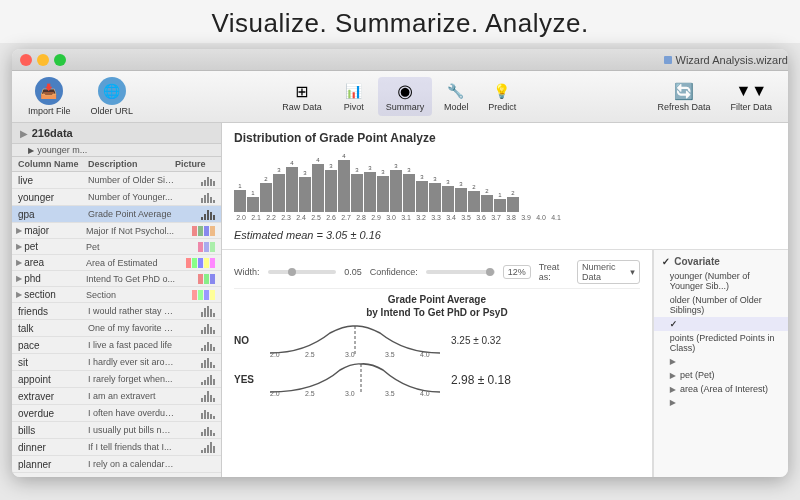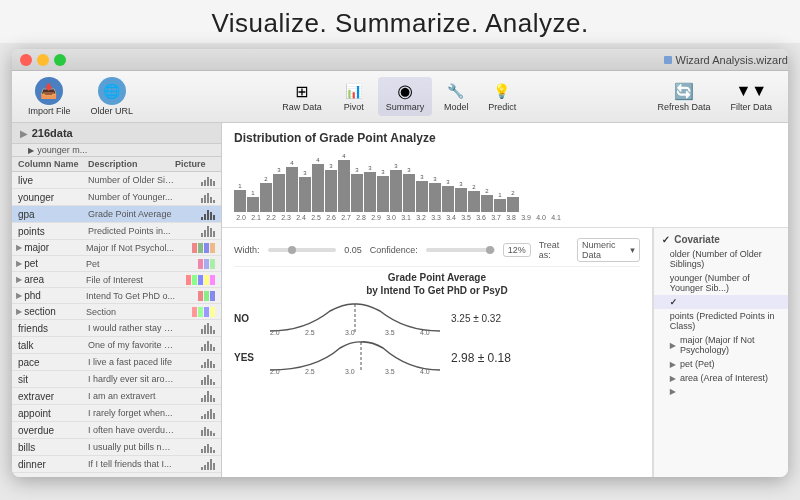--- a/index.html
+++ b/index.html
@@ -433,33 +433,20 @@
             <div class="mini-bar-chart">
               <div class="mini-bar" style="height:3px;background:#555;"></div>
               <div class="mini-bar" style="height:6px;background:#555;"></div>
               <div class="mini-bar" style="height:10px;background:#555;"></div>
               <div class="mini-bar" style="height:8px;background:#555;"></div>
               <div class="mini-bar" style="height:5px;background:#555;"></div>
             </div>
           </div>
         </div>
 
-        <div class="data-row">
-          <span class="col-name">points</span>
-          <span class="col-desc">Predicted Points in...</span>
-          <div class="col-pic">
-            <div class="mini-bar-chart">
-              <div class="mini-bar" style="height:4px;"></div>
-              <div class="mini-bar" style="height:7px;"></div>
-              <div class="mini-bar" style="height:11px;"></div>
-              <div class="mini-bar" style="height:9px;"></div>
-              <div class="mini-bar" style="height:6px;"></div>
-            </div>
-          </div>
-        </div>
 
         <div class="data-row has-arrow">
           <span class="col-name"><span class="row-arrow">▶</span>major</span>
           <span class="col-desc">Major If Not Psychol...</span>
           <div class="col-pic">
             <div class="mini-color-blocks">
               <div class="color-block" style="background:#e88;"></div>
               <div class="color-block" style="background:#8b8;"></div>
               <div class="color-block" style="background:#88e;"></div>
               <div class="color-block" style="background:#eb8;"></div>
@@ -474,21 +461,21 @@
             <div class="mini-color-blocks">
               <div class="color-block" style="background:#e8a;"></div>
               <div class="color-block" style="background:#aae;"></div>
               <div class="color-block" style="background:#aea;"></div>
             </div>
           </div>
         </div>
 
         <div class="data-row has-arrow">
           <span class="col-name"><span class="row-arrow">▶</span>area</span>
-          <span class="col-desc">File of Interest</span>
+          <span class="col-desc">Area of Estimated</span>
           <div class="col-pic">
             <div class="mini-color-blocks">
               <div class="color-block" style="background:#f88;"></div>
               <div class="color-block" style="background:#8f8;"></div>
               <div class="color-block" style="background:#88f;"></div>
               <div class="color-block" style="background:#ff8;"></div>
               <div class="color-block" style="background:#f8f;"></div>
             </div>
           </div>
         </div>
@@ -568,43 +555,43 @@
               <div class="mini-bar" style="height:5px;"></div>
               <div class="mini-bar" style="height:8px;"></div>
               <div class="mini-bar" style="height:10px;"></div>
               <div class="mini-bar" style="height:6px;"></div>
               <div class="mini-bar" style="height:3px;"></div>
             </div>
           </div>
         </div>
 
         <div class="data-row">
+          <span class="col-name">appoint</span>
+          <span class="col-desc">I rarely forget when...</span>
+          <div class="col-pic">
+            <div class="mini-bar-chart">
+              <div class="mini-bar" style="height:3px;"></div>
+              <div class="mini-bar" style="height:5px;"></div>
+              <div class="mini-bar" style="height:8px;"></div>
+              <div class="mini-bar" style="height:10px;"></div>
+              <div class="mini-bar" style="height:6px;"></div>
+            </div>
+          </div>
+        </div>
+
+        <div class="data-row">
           <span class="col-name">extraver</span>
           <span class="col-desc">I am an extravert</span>
           <div class="col-pic">
             <div class="mini-bar-chart">
               <div class="mini-bar" style="height:4px;"></div>
               <div class="mini-bar" style="height:7px;"></div>
               <div class="mini-bar" style="height:11px;"></div>
               <div class="mini-bar" style="height:7px;"></div>
               <div class="mini-bar" style="height:4px;"></div>
-            </div>
-          </div>
-        </div>
-
-        <div class="data-row">
-          <span class="col-name">appoint</span>
-          <span class="col-desc">I rarely forget when...</span>
-          <div class="col-pic">
-            <div class="mini-bar-chart">
-              <div class="mini-bar" style="height:3px;"></div>
-              <div class="mini-bar" style="height:5px;"></div>
-              <div class="mini-bar" style="height:8px;"></div>
-              <div class="mini-bar" style="height:10px;"></div>
-              <div class="mini-bar" style="height:6px;"></div>
             </div>
           </div>
         </div>
 
         <div class="data-row">
           <span class="col-name">overdue</span>
           <span class="col-desc">I often have overdue...</span>
           <div class="col-pic">
             <div class="mini-bar-chart">
               <div class="mini-bar" style="height:6px;"></div>
@@ -775,20 +762,23 @@
             <span style="font-size:7px;color:#666;width:14px;text-align:center;">3.4</span>
             <span style="font-size:7px;color:#666;width:14px;text-align:center;">3.5</span>
             <span style="font-size:7px;color:#666;width:14px;text-align:center;">3.6</span>
             <span style="font-size:7px;color:#666;width:14px;text-align:center;">3.7</span>
             <span style="font-size:7px;color:#666;width:14px;text-align:center;">3.8</span>
             <span style="font-size:7px;color:#666;width:14px;text-align:center;">3.9</span>
             <span style="font-size:7px;color:#666;width:14px;text-align:center;">4.0</span>
             <span style="font-size:7px;color:#666;width:14px;text-align:center;">4.1</span>
           </div>
         </div>
+        <div style="margin-top:4px;">
+          <span style="font-size:11px;font-style:italic;color:#333;">Estimated mean = 3.05 ± 0.16</span>
+        </div>
 
       </div>
 
       <div class="bottom-section">
 
         <div class="curve-chart-area">
 
           <div class="width-confidence-bar">
             <span>Width:</span>
             <div class="slider-track">
@@ -842,34 +832,33 @@
             </div>
           </div>
         </div>
 
         <div class="covariate-panel">
           <div class="covariate-header">
             <span class="checkmark">✓</span>
             <span>Covariate</span>
           </div>
           <div class="covariate-item">
+            <span>younger (Number of Younger Sib...)</span>
+          </div>
+          <div class="covariate-item">
             <span>older (Number of Older Siblings)</span>
-          </div>
-          <div class="covariate-item">
-            <span>younger (Number of Younger Sib...)</span>
           </div>
           <div class="covariate-item checked" style="background:#e8e8f8;">
             <span style="color:#333;font-weight:600;">✓</span>
           </div>
           <div class="covariate-item">
             <span>points (Predicted Points in Class)</span>
           </div>
           <div class="covariate-item">
             <span class="cov-arrow">▶</span>
-            <span>major (Major If Not Psychology)</span>
           </div>
           <div class="covariate-item">
             <span class="cov-arrow">▶</span>
             <span>pet (Pet)</span>
           </div>
           <div class="covariate-item">
             <span class="cov-arrow">▶</span>
             <span>area (Area of Interest)</span>
           </div>
           <div class="covariate-item">

